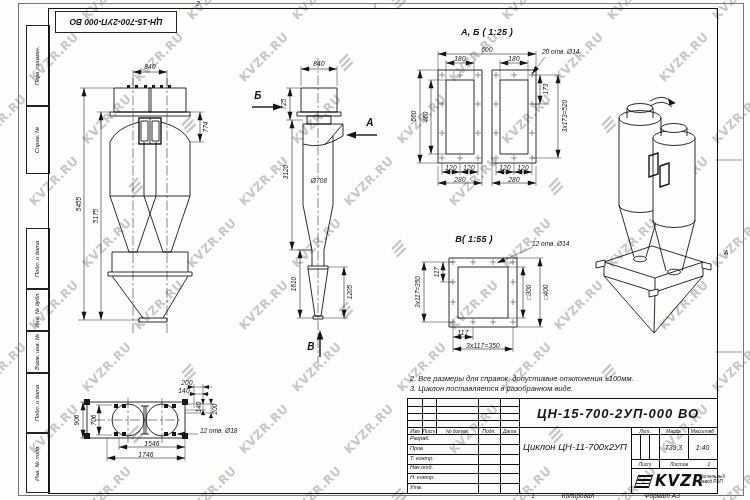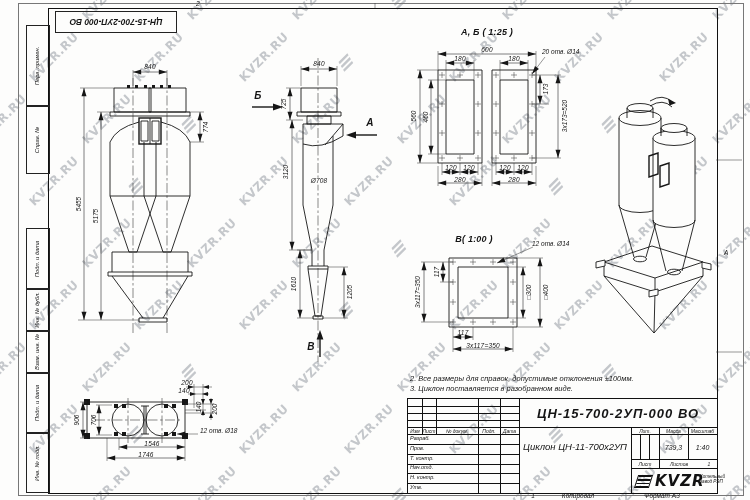--- a/index.html
+++ b/index.html
@@ -293,21 +293,21 @@
     <span class="dmr" style="left:426px;top:117px">460</span>
     <span class="dmr" style="left:546px;top:89px">173</span>
     <span class="dmr" style="left:565px;top:116px">3х173=520</span>
     <span class="dm" style="left:451px;top:168px">120</span>
     <span class="dm" style="left:469px;top:168px">120</span>
     <span class="dm" style="left:505px;top:168px">120</span>
     <span class="dm" style="left:523px;top:168px">120</span>
     <span class="dm" style="left:460px;top:180px">280</span>
     <span class="dm" style="left:514px;top:180px">280</span>
 
-    <span class="dm vt" style="left:474px;top:239px">В( 1:00 )</span>
+    <span class="dm vt" style="left:474px;top:239px">В( 1:55 )</span>
     <span class="dml" style="left:532px;top:244px">12 отв. Ø14</span>
     <span class="dmr" style="left:437px;top:272px">117</span>
     <span class="dmr" style="left:418px;top:292px">3х117=350</span>
     <span class="dmr" style="left:529px;top:292px">□300</span>
     <span class="dmr" style="left:546px;top:292px">□400</span>
     <span class="dm" style="left:463px;top:333px">117</span>
     <span class="dm" style="left:483px;top:346px">3х117=350</span>
 
     <span class="dm" style="left:187px;top:383px">200</span>
     <span class="dm" style="left:184px;top:391px">140</span>

